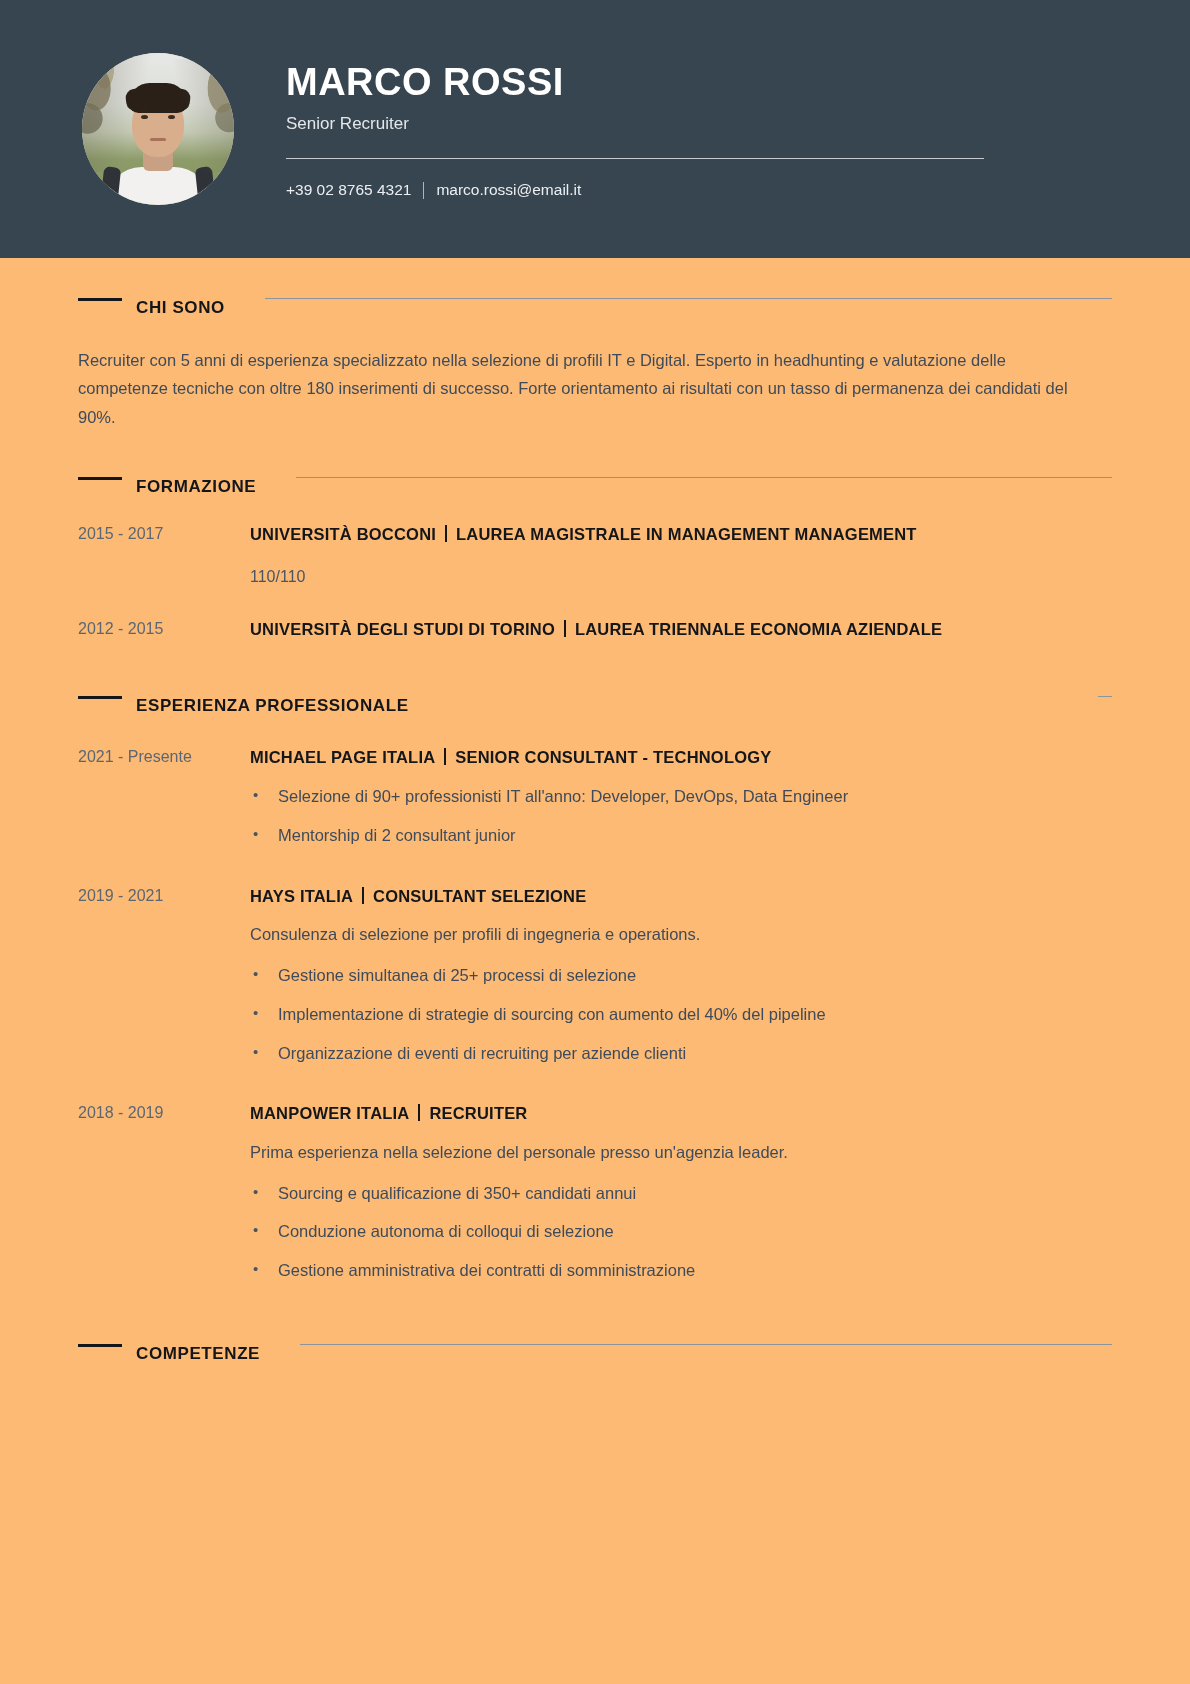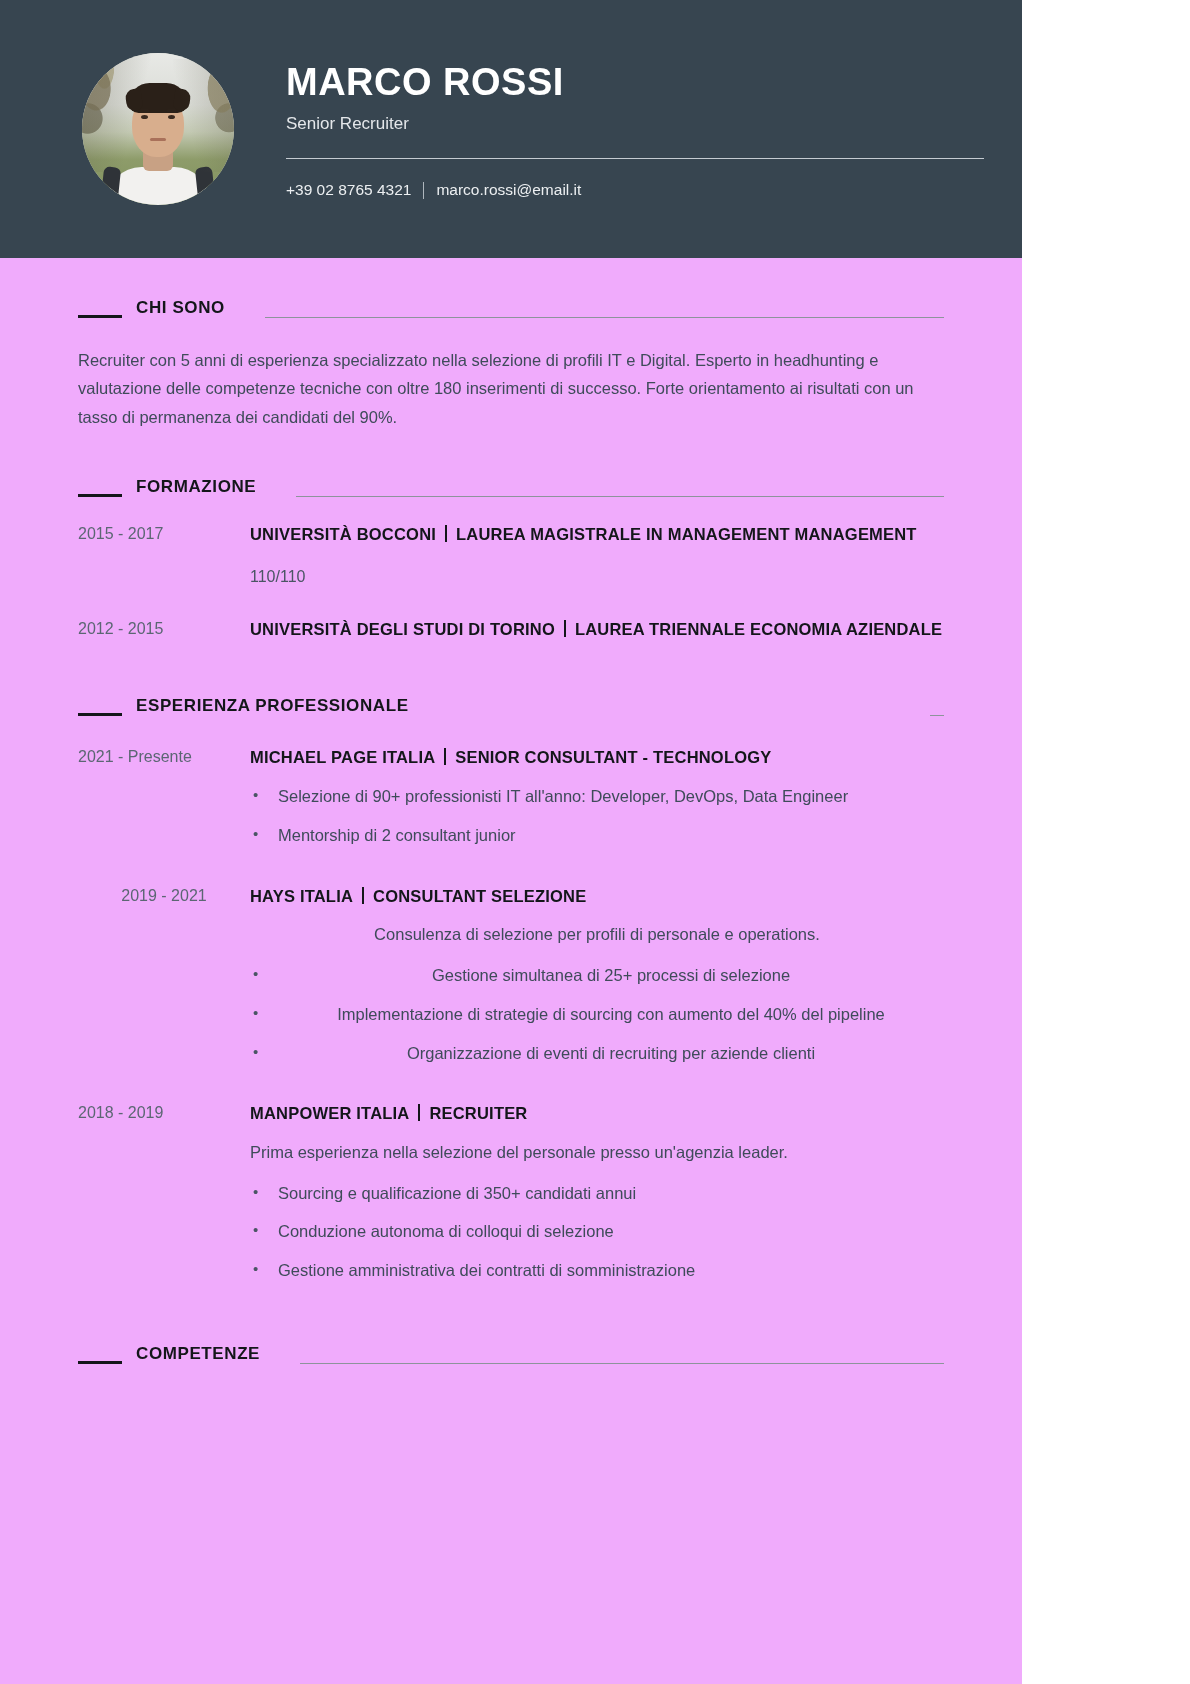--- a/index.html
+++ b/index.html
@@ -10,23 +10,23 @@
   }
 
   body {
     font-family: "Liberation Sans", sans-serif;
     color: #3c4858;
     -webkit-font-smoothing: antialiased;
   }
 
   .page {
     position: relative;
-    width: 1022px;
+    width: 1190px;
     min-height: 1684px;
-    background: #f0abfc;
+    background: #fdba74;
     overflow: hidden;
   }
 
   
   .header {
     background: #374550;
     height: 258px;
     padding: 0 60px;
     display: flex;
     align-items: center;
@@ -217,21 +217,21 @@
     margin: 0 12px;
   }
 
   
   .content {
     padding: 0 78px 40px 78px;
   }
 
   .section-head {
     display: flex;
-    align-items: flex-end;
+    align-items: flex-start;
     gap: 0;
   }
   .section-head .tick {
     width: 44px;
     height: 3px;
     background: #14161a;
     flex: 0 0 44px;
   }
   .section-head .stitle {
     font-size: 17px;
@@ -430,29 +430,29 @@
             <span class="tsep"></span>
             <span>SENIOR CONSULTANT - TECHNOLOGY</span>
           </div>
           <ul class="bullets">
             <li>Selezione di 90+ professionisti IT all'anno: Developer, DevOps, Data Engineer</li>
             <li>Mentorship di 2 consultant junior</li>
           </ul>
         </div>
       </div>
 
-      <div class="entry" style="margin-top:36px;text-align:center;">
+      <div class="entry" style="margin-top:36px;">
         <div class="period">2019 - 2021</div>
         <div class="body">
           <div class="entry-title">
             <span>HAYS ITALIA</span>
             <span class="tsep"></span>
             <span>CONSULTANT SELEZIONE</span>
           </div>
-          <div class="entry-desc">Consulenza di selezione per profili di personale e operations.</div>
+          <div class="entry-desc">Consulenza di selezione per profili di ingegneria e operations.</div>
           <ul class="bullets">
             <li>Gestione simultanea di 25+ processi di selezione</li>
             <li>Implementazione di strategie di sourcing con aumento del 40% del pipeline</li>
             <li>Organizzazione di eventi di recruiting per aziende clienti</li>
           </ul>
         </div>
       </div>
 
       <div class="entry" style="margin-top:36px;">
         <div class="period">2018 - 2019</div>

